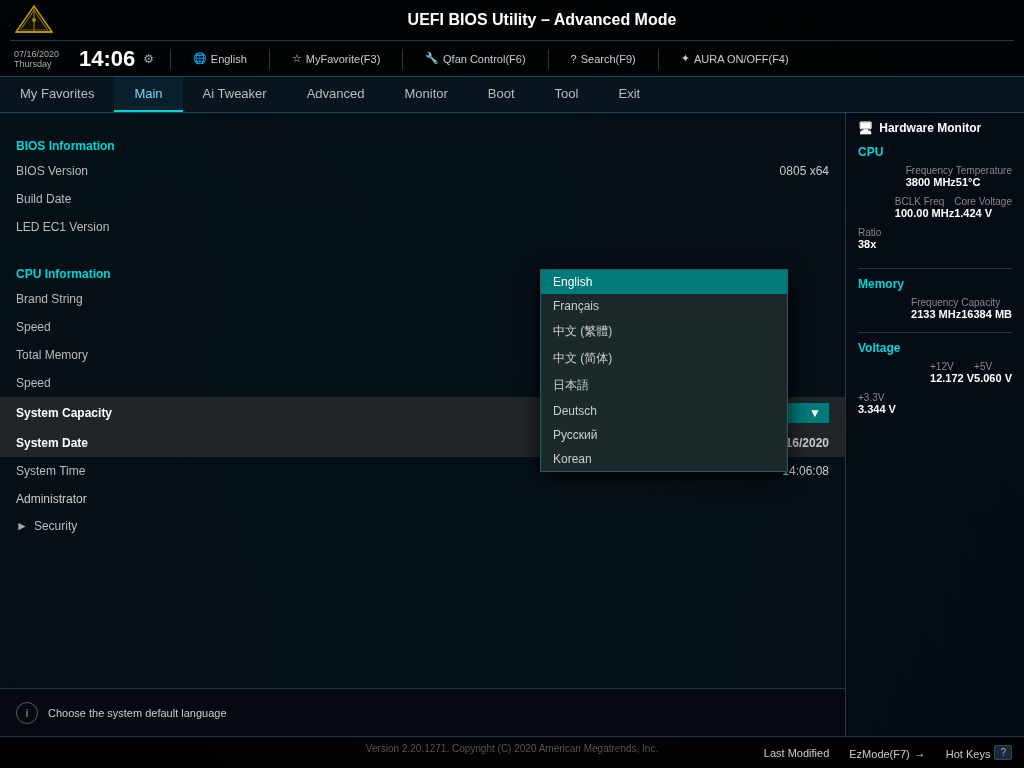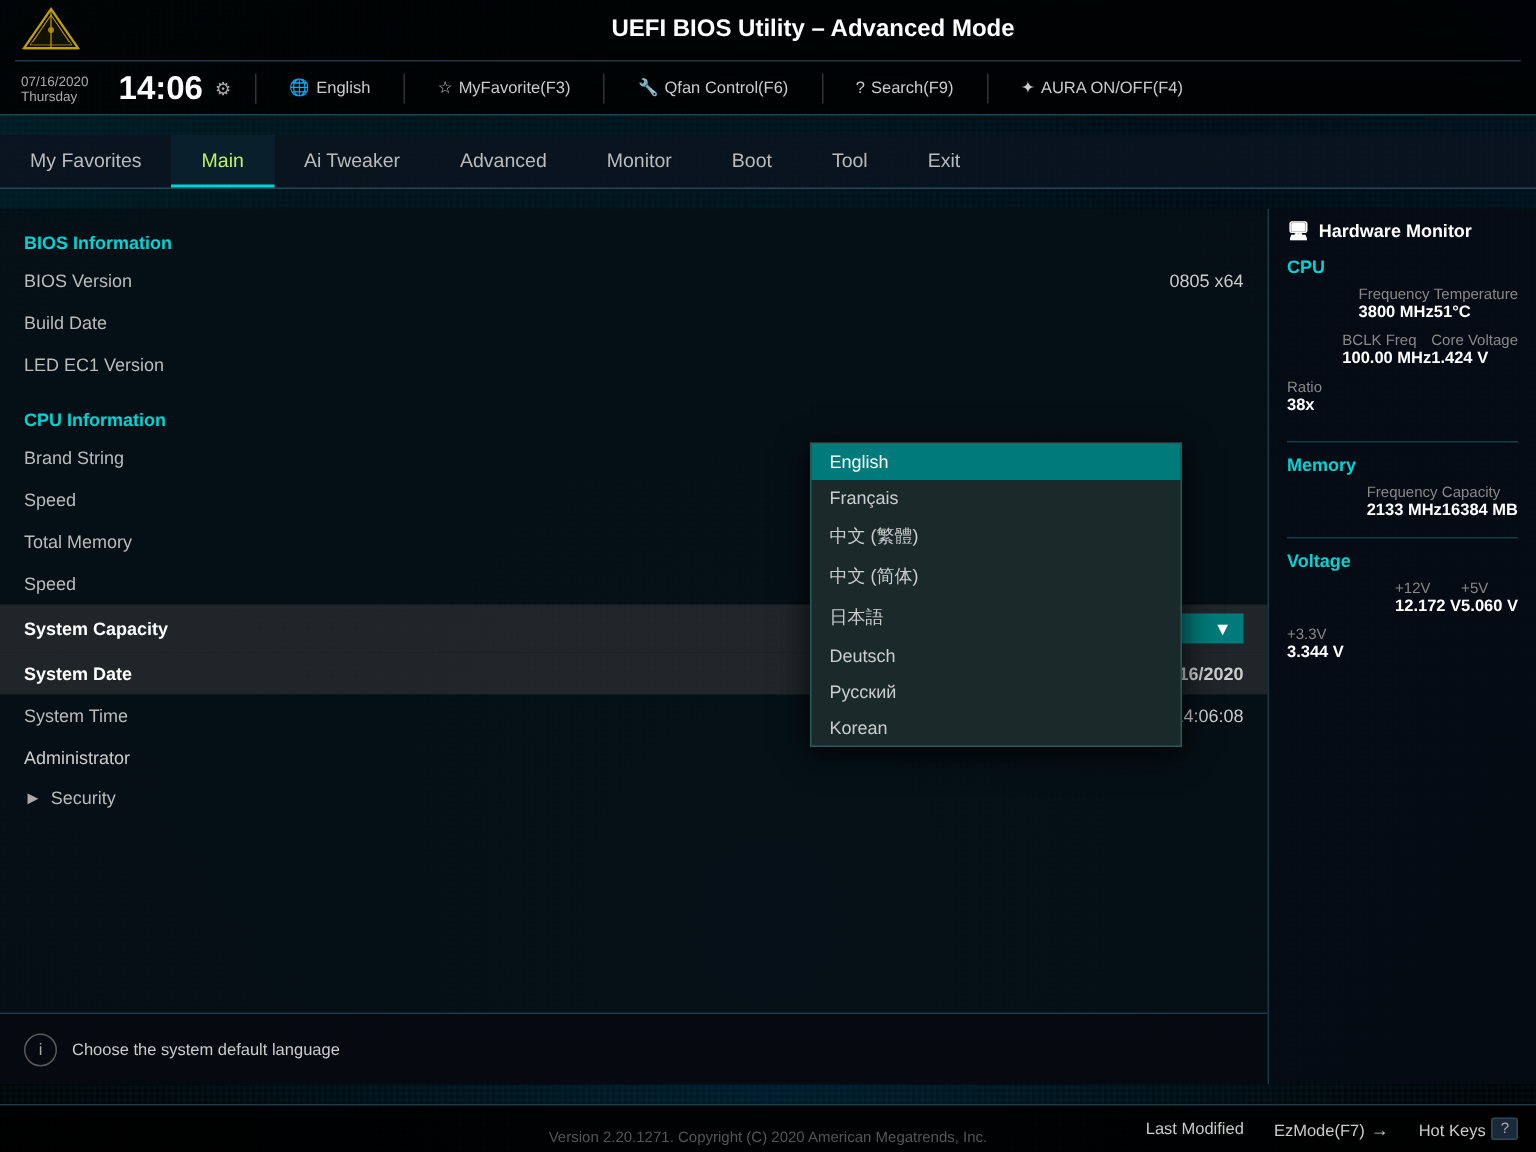--- a/index.html
+++ b/index.html
@@ -44,21 +44,20 @@
       z-index: 0;
     }
 
     .main-wrapper {
       position: relative;
       z-index: 1;
       width: 1024px;
       height: 768px;
       display: flex;
       flex-direction: column;
-      gap: 13px;
     }
 
     
     .header {
       background: rgba(0,0,0,0.85);
       border-bottom: 1px solid #1a4a5a;
       padding: 0 10px;
     }
     .header-top {
       display: flex;
@@ -135,21 +134,21 @@
       display: flex;
       align-items: center;
       padding: 0 20px;
       font-size: 13px;
       cursor: pointer;
       color: #bbb;
       border-bottom: 2px solid transparent;
       white-space: nowrap;
     }
     .nav-tab.active {
-      color: #bef264;
+      color: #7dd3fc;
       border-bottom: 2px solid #00d4d4;
       background: rgba(0,180,200,0.08);
     }
 
     
     .content-area {
       display: flex;
       flex: 1;
       overflow: hidden;
     }
@@ -168,21 +167,21 @@
       flex: 1;
       overflow-y: auto;
       padding: 0;
     }
 
     .section-header {
       color: #00d4d4;
       font-size: 12px;
       font-weight: bold;
       padding: 6px 16px 4px;
-      margin-top: 10px;
+      margin-top: 20px;
     }
 
     .setting-row {
       display: flex;
       align-items: center;
       padding: 5px 16px;
       font-size: 12px;
       color: #bbb;
       min-height: 28px;
     }
@@ -369,21 +368,21 @@
       color: #aaa;
       border-radius: 2px;
     }
     .footer-copyright {
       position: absolute;
       left: 0;
       right: 0;
       text-align: center;
       font-size: 10px;
       color: #555;
-      bottom: 4px;
+      bottom: 14px;
       pointer-events: none;
     }
   </style>
 </head>
 <body>
 
 <div class="bg-overlay"></div>
 <div class="bg-circuit"></div>
 
 <div class="main-wrapper">

